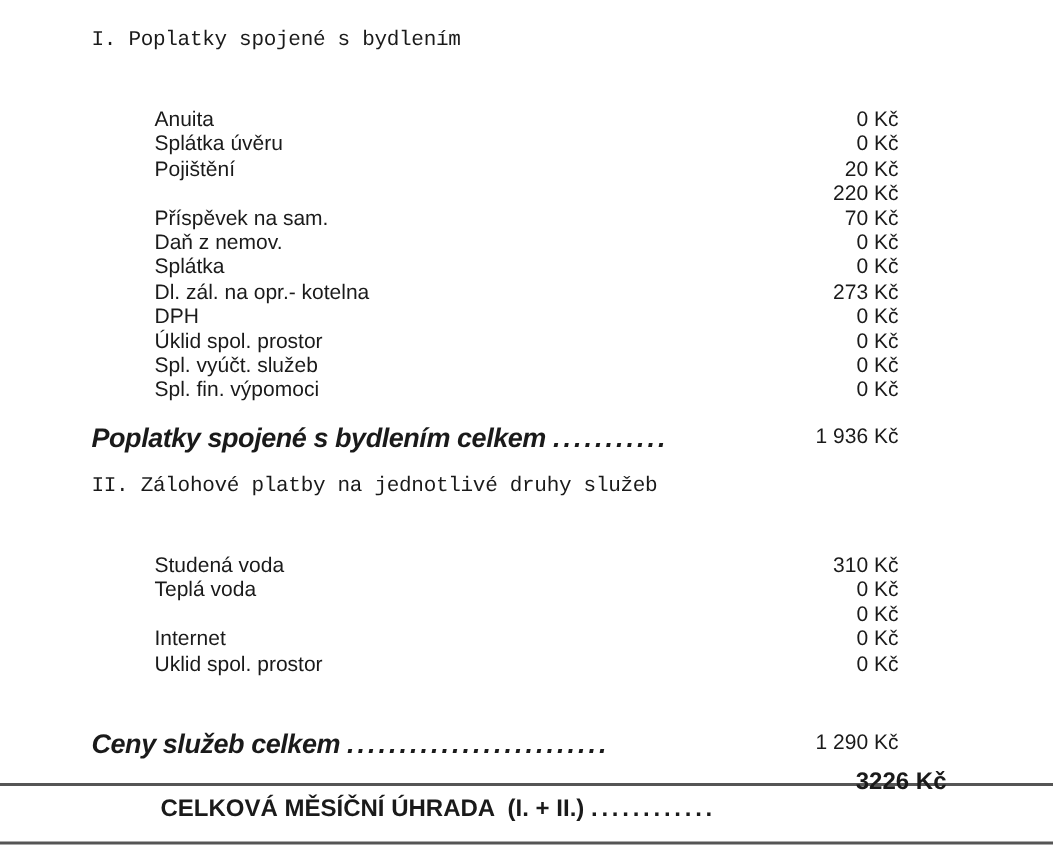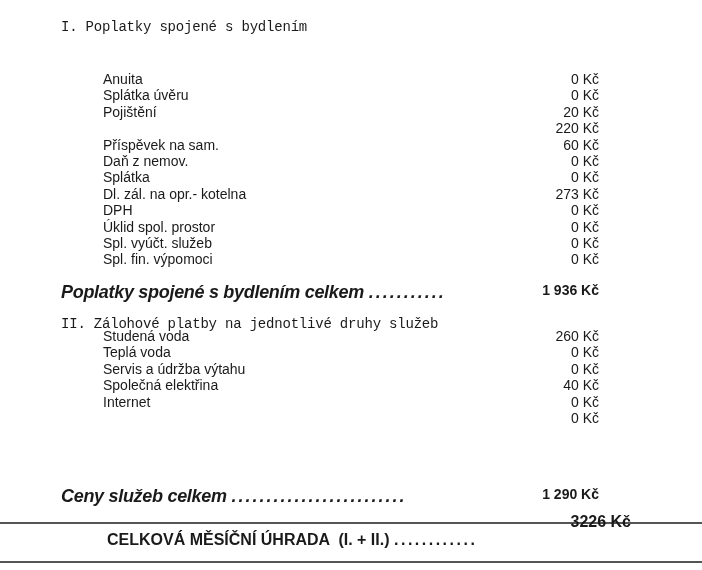--- a/index.html
+++ b/index.html
@@ -8,21 +8,21 @@
     font-family: "Liberation Sans", sans-serif; color: #1a1a1a;
   }
   .abs { position: absolute; white-space: nowrap; }
   .section-head { left: 61px; font-size: 14px; letter-spacing: -0.2px; font-family: Liberation Mono, monospace; }
   .item-list { position: absolute; left: 103px; right: 103px; }
   .row { position: relative; height: 16.4px; font-size: 14px; line-height: 16px; }
   .row .lbl { position: absolute; left: 0; top: 0; }
   .row .val { position: absolute; right: 0; top: 0; text-align: center; }
   .total { font-weight: bold; font-size: 18px; letter-spacing: -0.3px; font-style: italic; }
   .total .dots { letter-spacing: 2px; }
-  .total-val { font-weight: bold; font-size: 14px; text-align: right; }
+  .total-val { font-weight: normal; font-size: 14px; text-align: right; }
   .grand-box {
     position: absolute; left: 0; width: 702px; top: 522px; height: 37px;
     border-top: 2px solid #555; border-bottom: 2px solid #555;
   }
   .grand-label { left: 107px; top: 531px; font-weight: bold; font-size: 16px; letter-spacing: 0px; }
   .grand-label .dots { letter-spacing: 2.5px; }
   .grand-val { right: 71px; top: 513px; font-weight: bold; font-size: 16px; }
 </style>
 </head>
 <body>
@@ -40,21 +40,21 @@
     </div>
   <div class="row">
       <span class="lbl">Pojištění</span>
       <span class="val">20 Kč</span>
     </div>
   <div class="row">
       <span class="val">220 Kč</span>
     </div>
   <div class="row">
       <span class="lbl">Příspěvek na sam.</span>
-      <span class="val">60 Kč</span>
+      <span class="val">70 Kč</span>
     </div>
   <div class="row">
       <span class="lbl">Daň z nemov.</span>
       <span class="val">0 Kč</span>
     </div>
   <div class="row">
       <span class="lbl">Splátka</span>
       <span class="val">0 Kč</span>
     </div>
   <div class="row">
@@ -80,42 +80,38 @@
 </div>
 
 <div class="abs total" style="left:61px; top:282px;">
   <span>Poplatky spojené s bydlením celkem</span>
   <span class="dots">...........</span>
 </div>
 <div class="abs total-val" style="right:103px; top:282px;">1 936 Kč</div>
 
 <div class="abs section-head" style="top:316px;">II. Zálohové platby na jednotlivé druhy služeb</div>
 
-<div class="item-list" style="top:328px;">
+<div class="item-list" style="top:368px;">
   <div class="row">
       <span class="lbl">Studená voda</span>
-      <span class="val">260 Kč</span>
+      <span class="val">310 Kč</span>
     </div>
   <div class="row">
       <span class="lbl">Teplá voda</span>
       <span class="val">0 Kč</span>
     </div>
   <div class="row">
-      <span class="lbl">Servis a údržba výtahu</span>
       <span class="val">0 Kč</span>
-    </div>
-  <div class="row">
-      <span class="lbl">Společná elektřina</span>
-      <span class="val">40 Kč</span>
     </div>
   <div class="row">
       <span class="lbl">Internet</span>
       <span class="val">0 Kč</span>
     </div>
   <div class="row">
+      <span class="lbl">Uklid spol. prostor</span>
       <span class="val">0 Kč</span>
     </div>
 </div>
 
 <div class="abs total" style="left:61px; top:486px;">
   <span>Ceny služeb celkem</span>
   <span class="dots">.........................</span>
 </div>
 <div class="abs total-val" style="right:103px; top:486px;">1 290 Kč</div>
 

